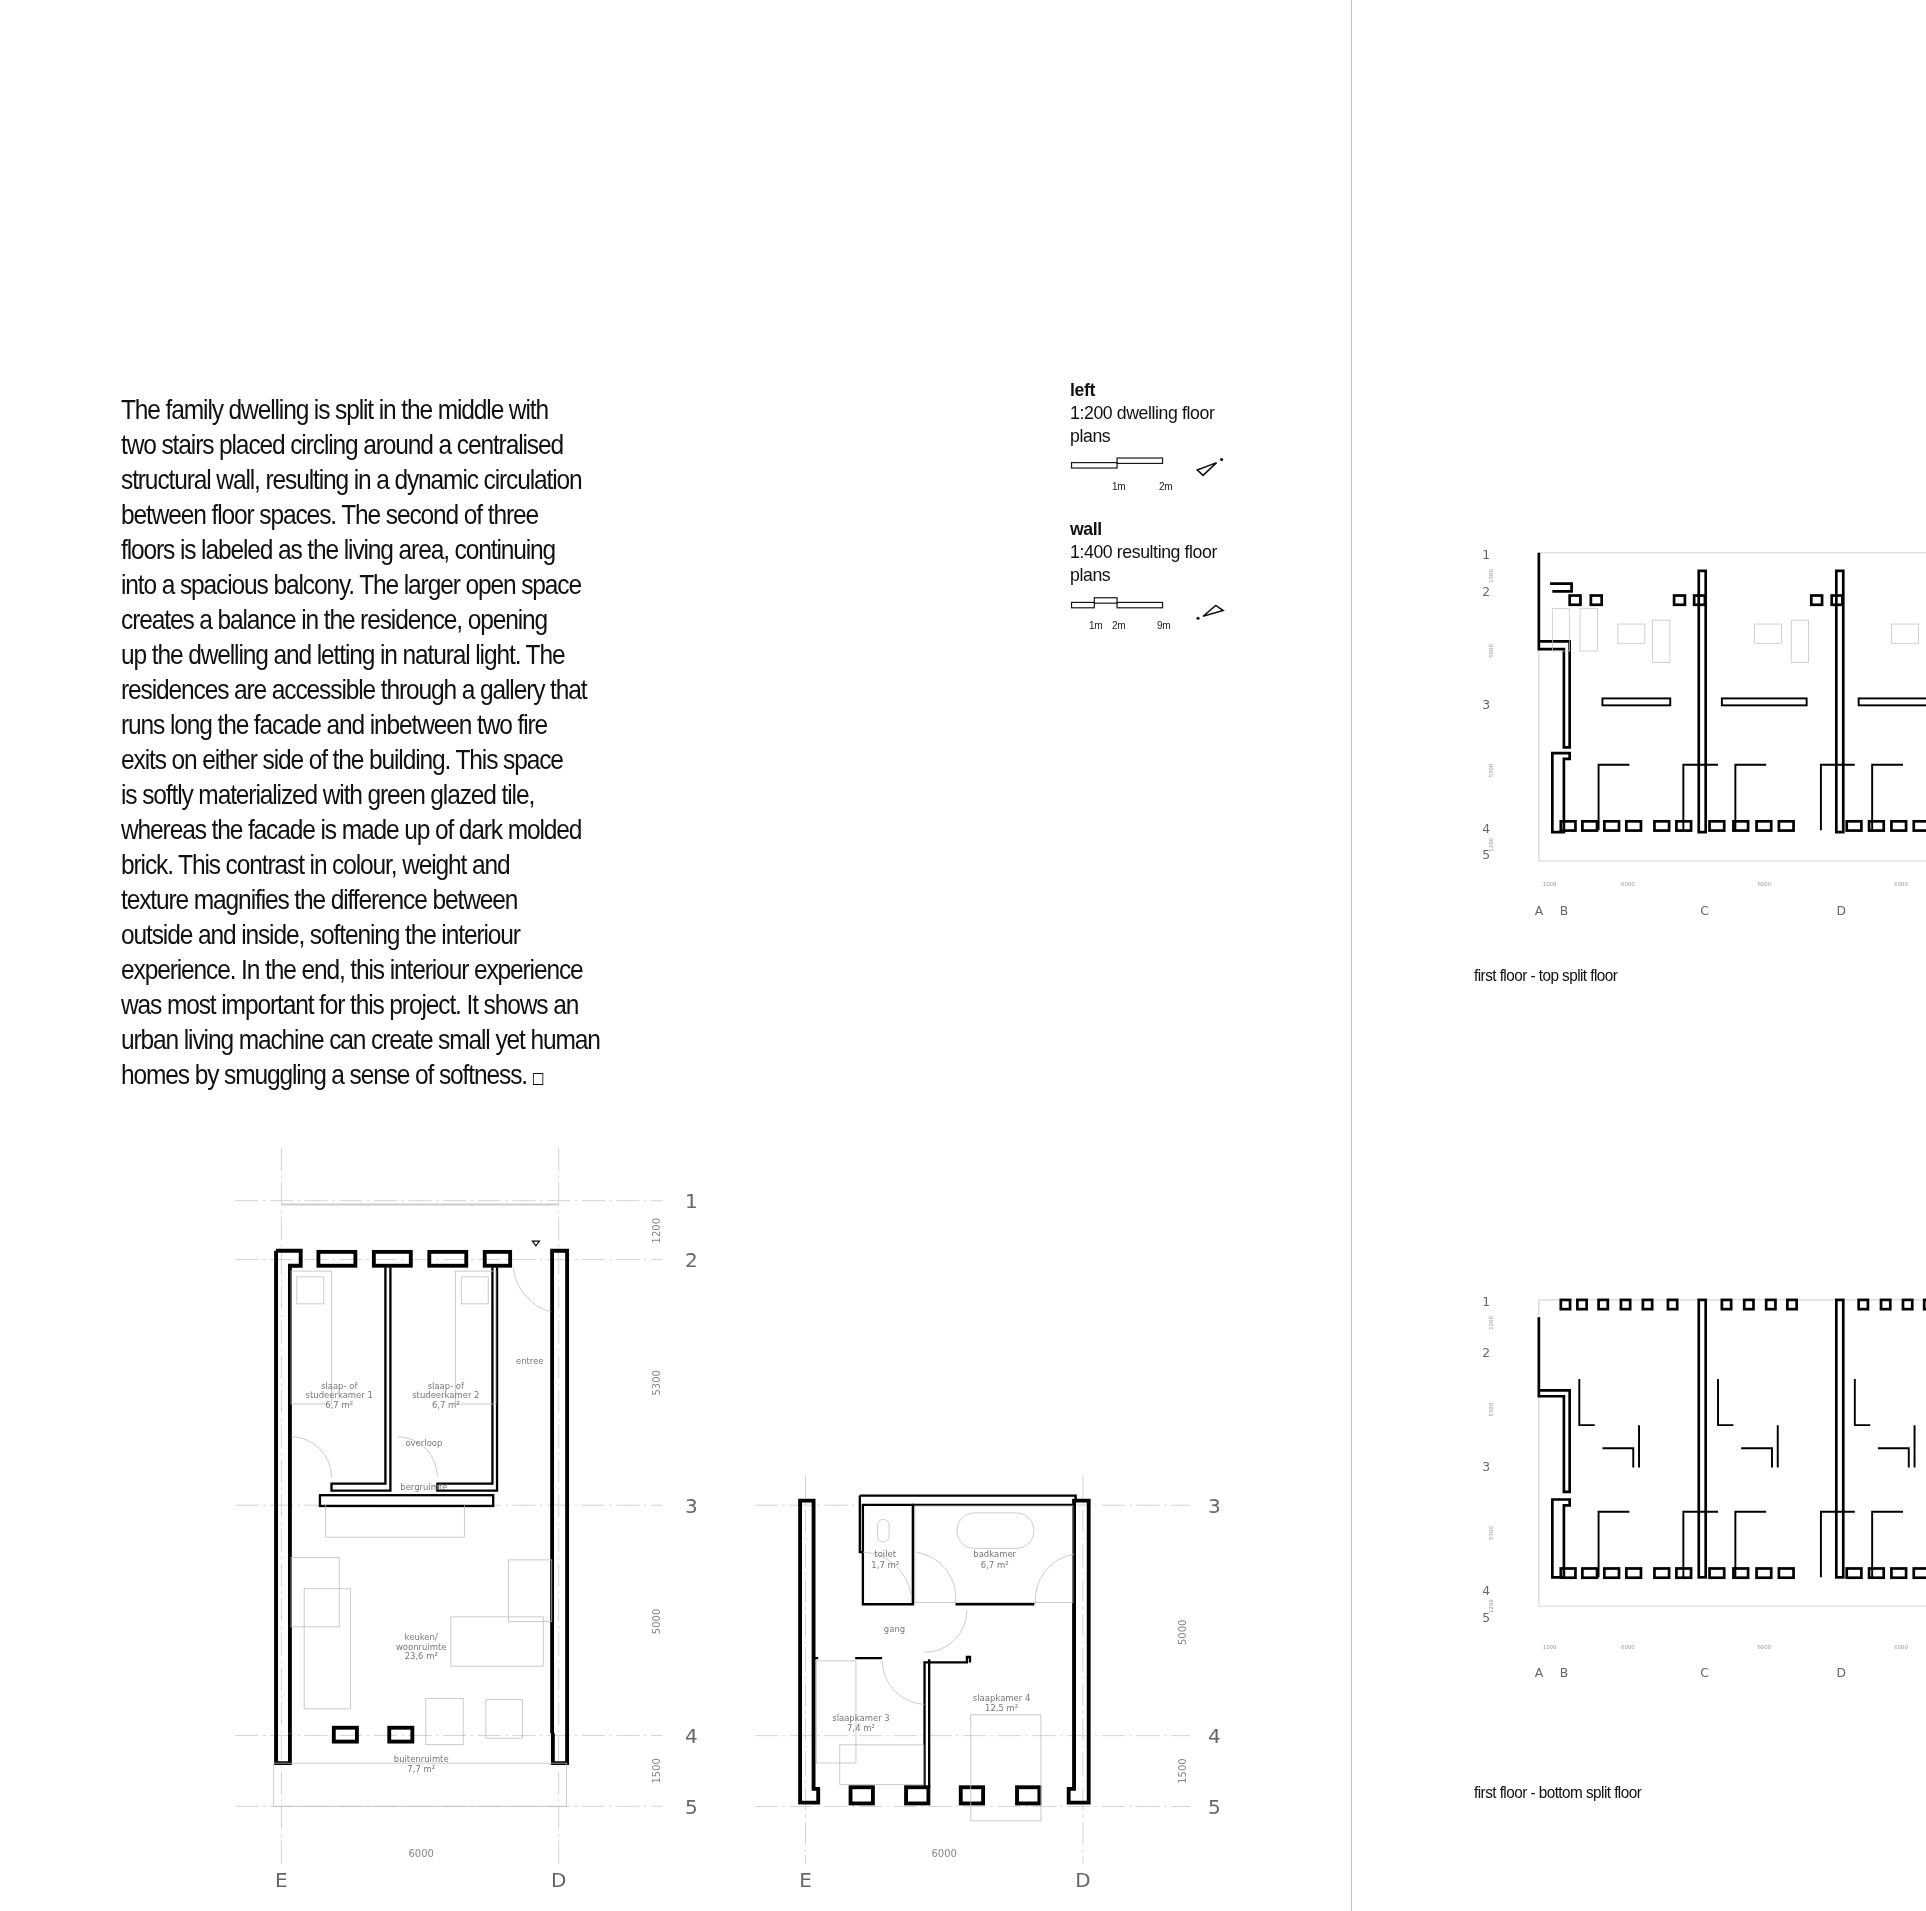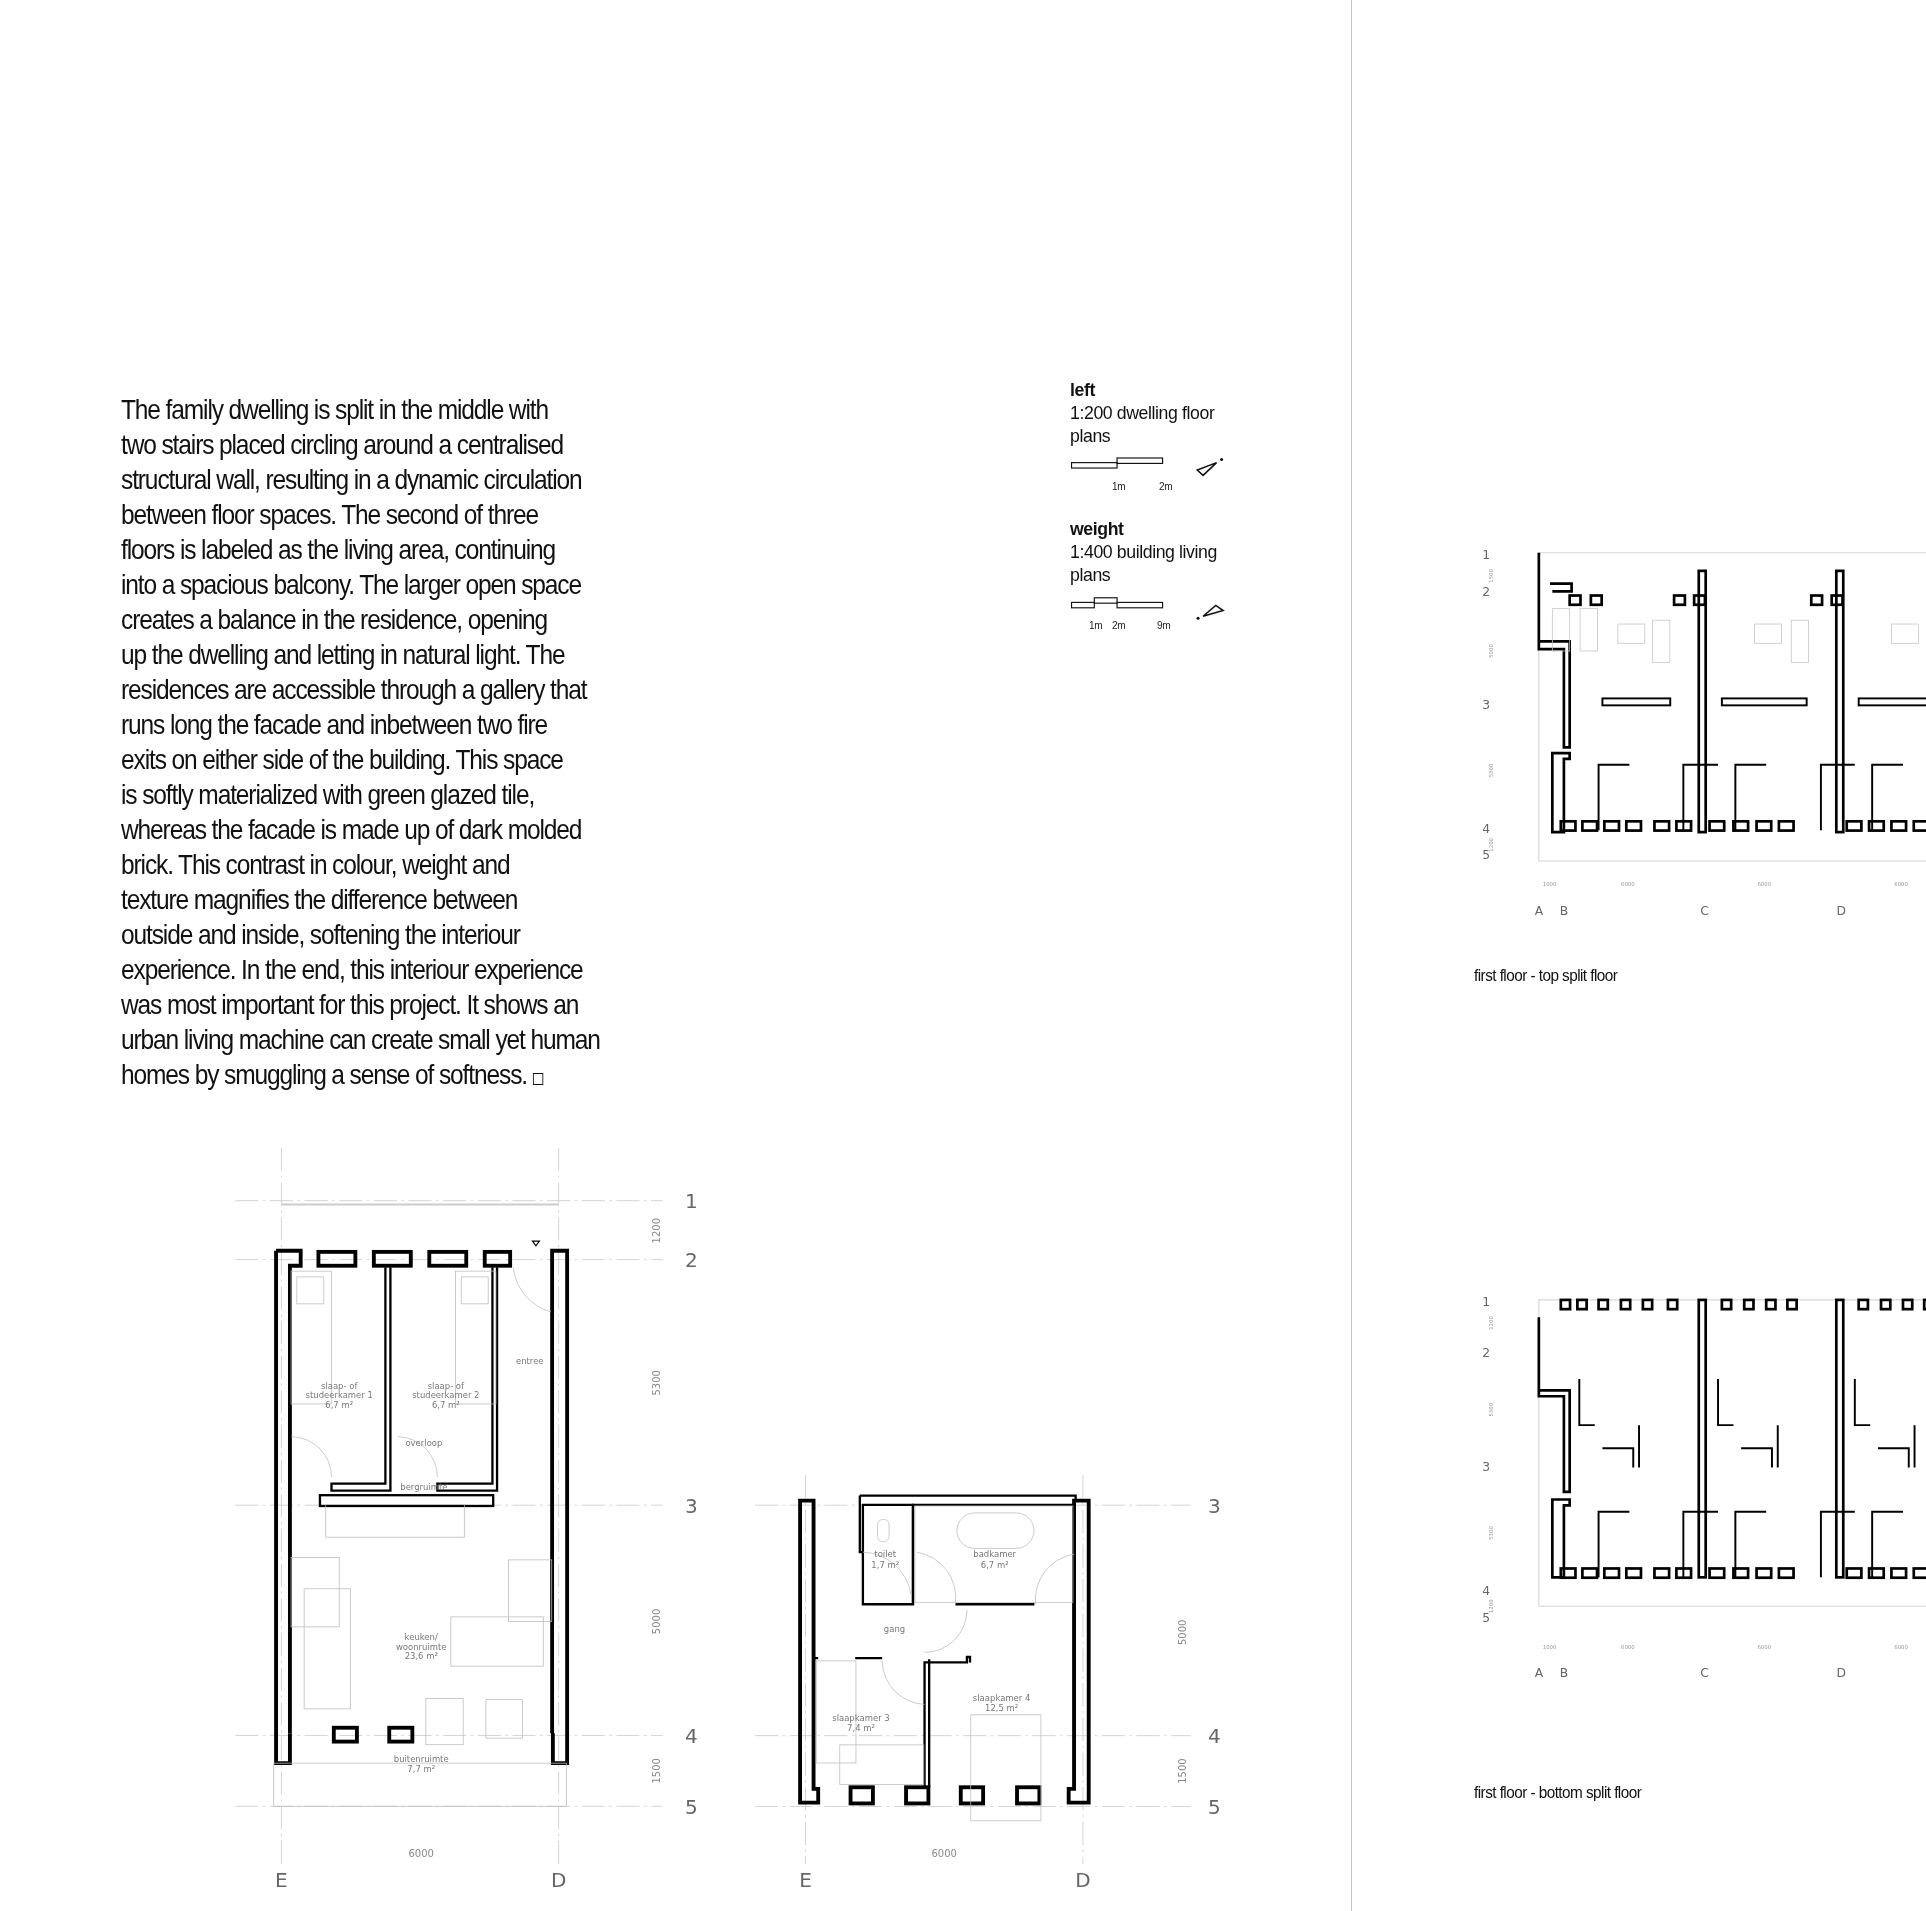--- a/index.html
+++ b/index.html
@@ -55,22 +55,22 @@
       <rect x="122" y="10" width="118" height="14" fill="none" stroke="#111" stroke-width="3"></rect>
       <g>
         <polygon points="330,41 380,22 345,55" fill="none" stroke="#111" stroke-width="4"></polygon>
         <circle cx="393" cy="14" r="4" fill="#111"></circle>
       </g>
     </svg>
     <span class="scale-lbl" style="left:42px;top:96px">1m</span>
     <span class="scale-lbl" style="left:89px;top:96px">2m</span>
   </div>
   <div class="blk">
-    <span class="hd">weight</span>
-    <span class="tx">1:400 building living</span>
+    <span class="hd">wall</span>
+    <span class="tx">1:400 resulting floor</span>
     <span class="tx">plans</span>
     <svg class="abs" style="left:0;top:75px" width="162" height="35" viewBox="0 0 420 90">
       <rect x="4" y="24" width="59" height="14" fill="none" stroke="#111" stroke-width="3"></rect>
       <rect x="63" y="12" width="59" height="14" fill="none" stroke="#111" stroke-width="3"></rect>
       <rect x="122" y="24" width="118" height="14" fill="none" stroke="#111" stroke-width="3"></rect>
       <g>
         <polygon points="345,60 378,32 397,45" fill="none" stroke="#111" stroke-width="4"></polygon>
         <circle cx="332" cy="65" r="4" fill="#111"></circle>
       </g>
     </svg>

